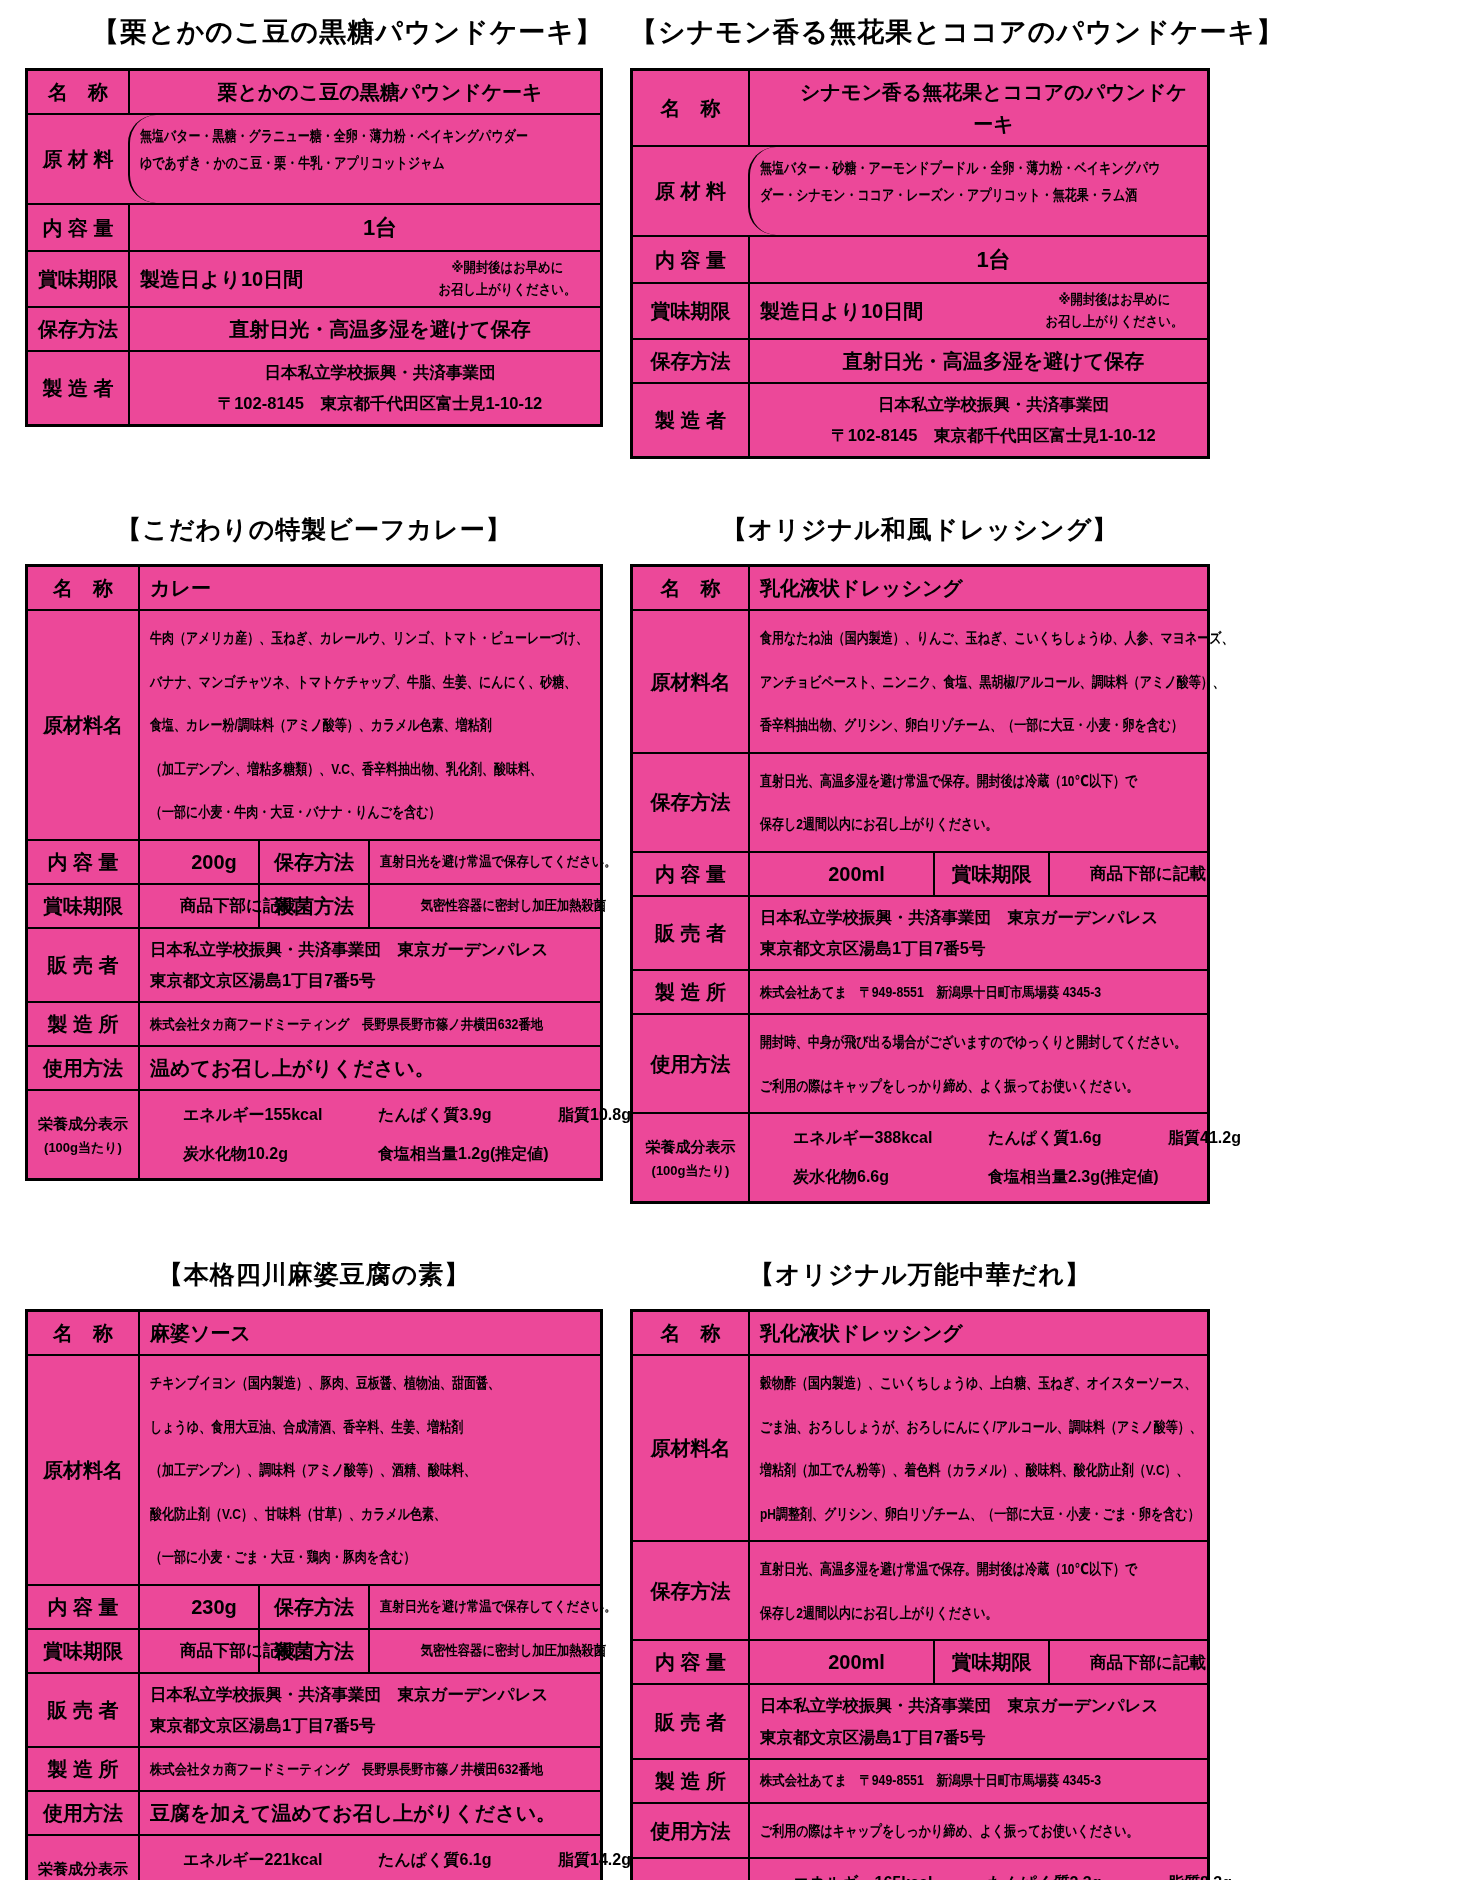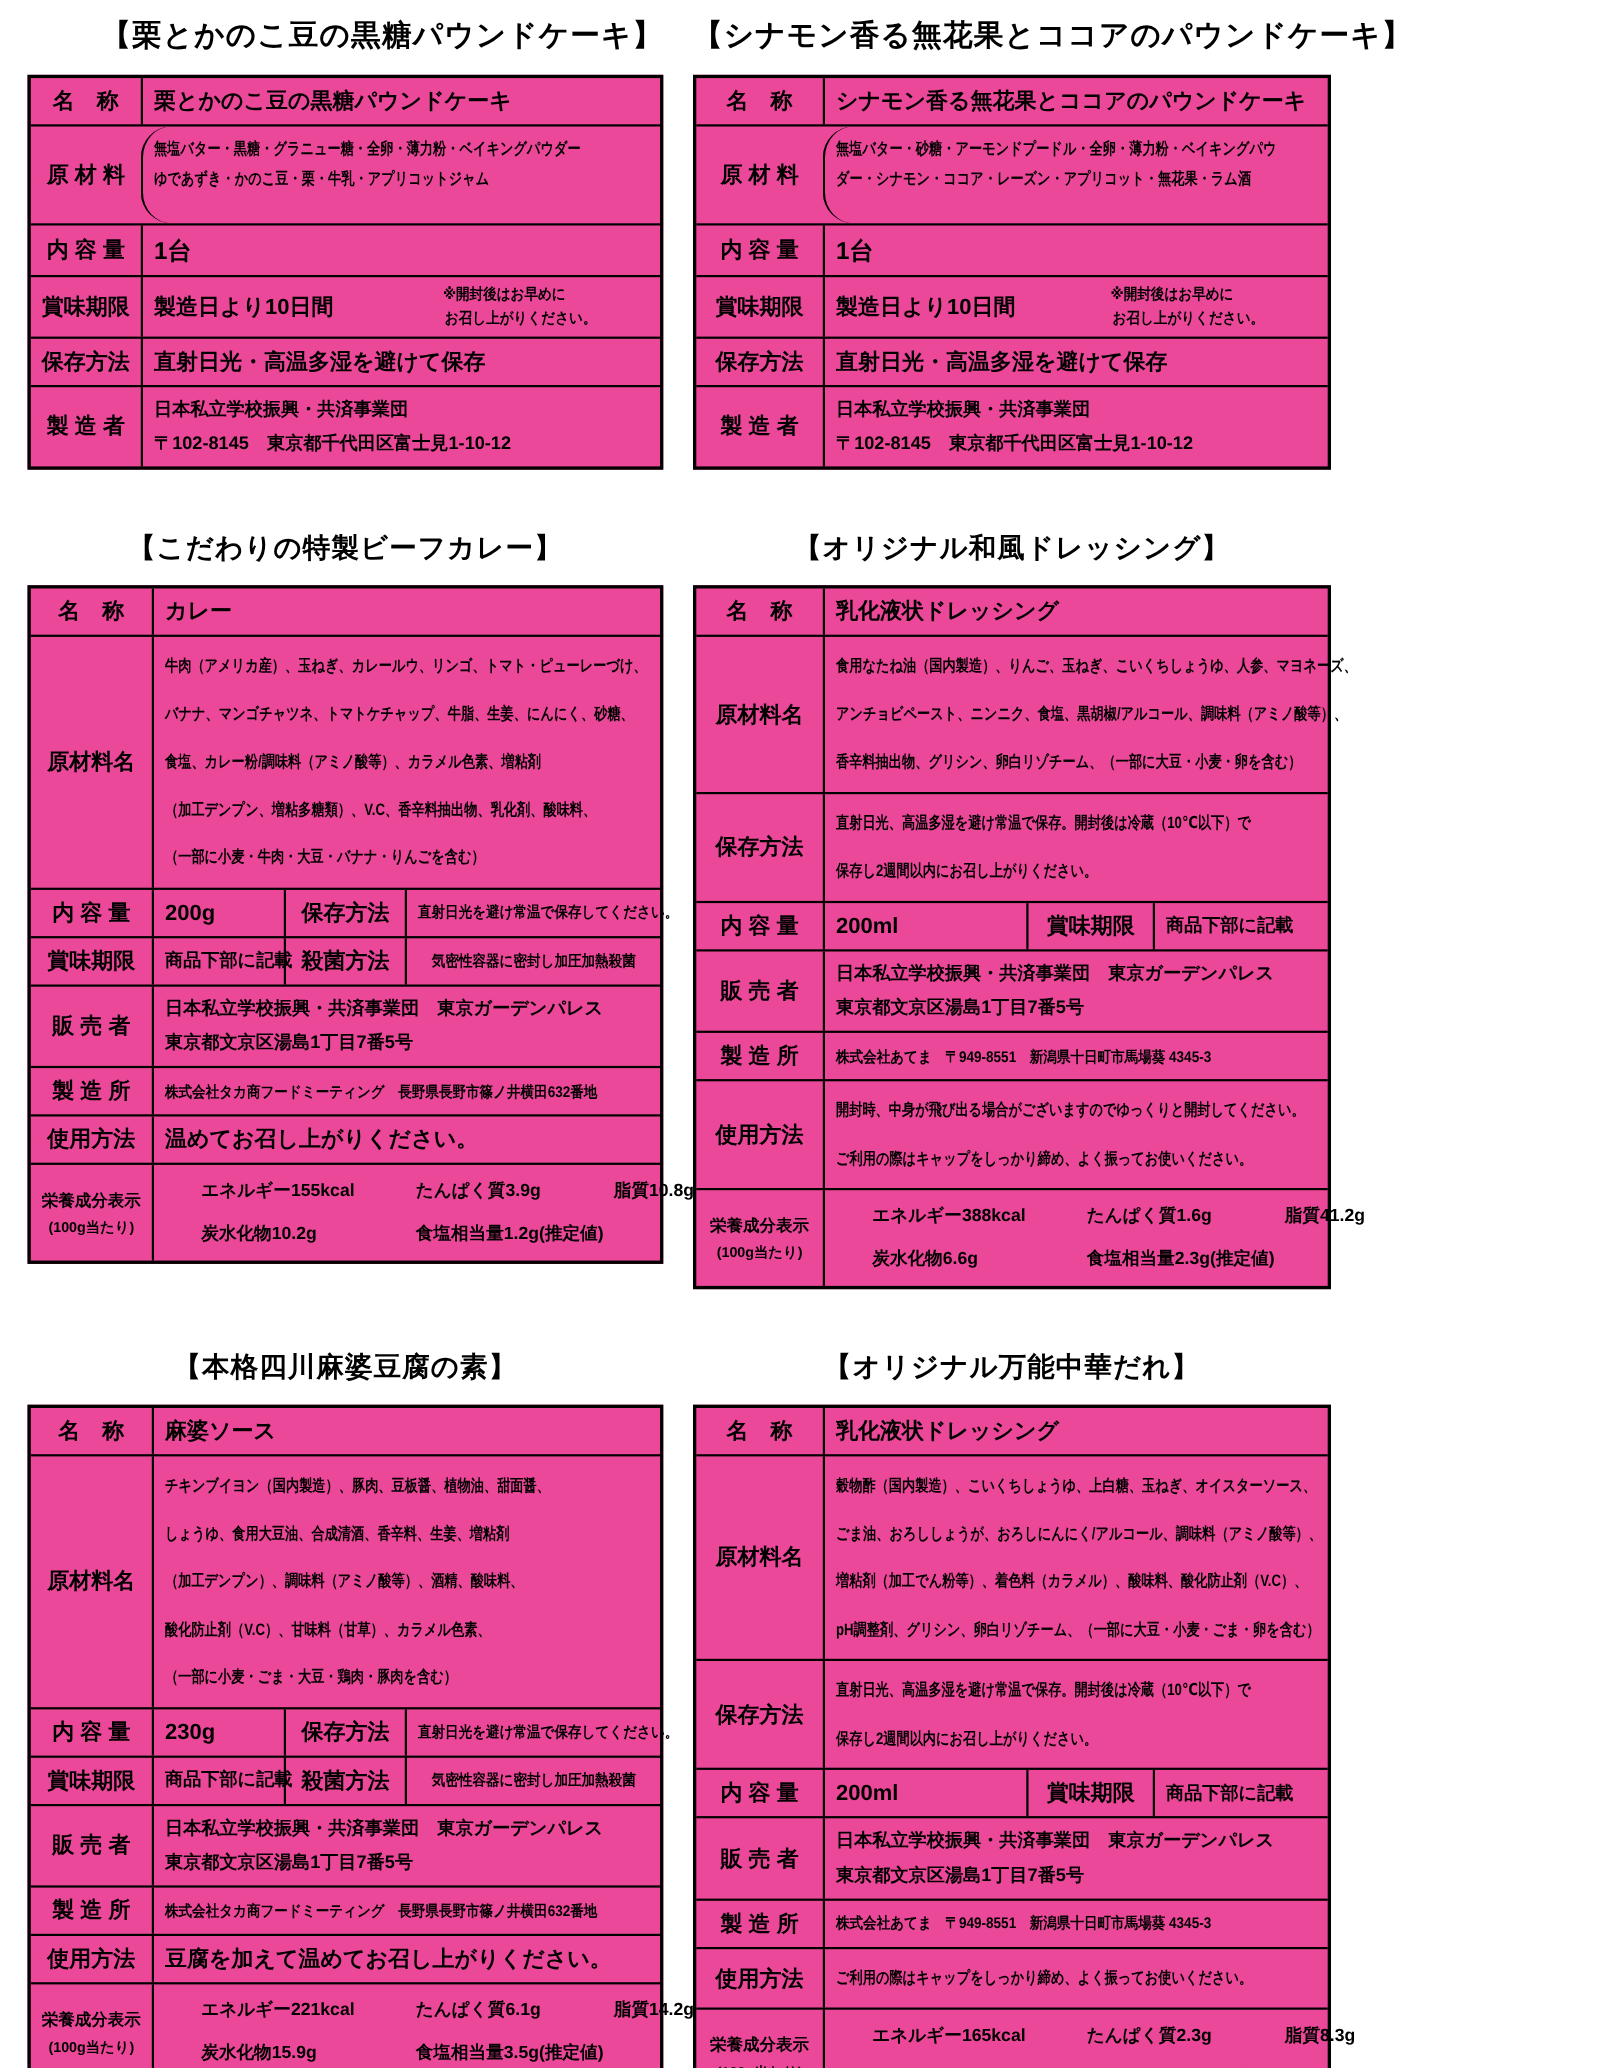--- a/index.html
+++ b/index.html
@@ -14,21 +14,21 @@
   .row:first-child{border-top:none;}
   .cell{display:flex;flex-direction:column;justify-content:center;min-width:0;box-sizing:border-box;
         padding:5px 10px;border-left:2px solid #000;flex:1 1 auto;text-align:left;align-items:flex-start;}
   .cell:first-child{border-left:none;}
   .cell.noleft{border-left:none;}
   .cell.label{flex:0 0 110px;width:110px;align-items:center;text-align:center;justify-content:center;
               font-size:20px;padding:5px 2px;white-space:nowrap;}
   .product.cake .cell.label{flex-basis:100px;width:100px;}
   .product.r .cell.label{flex-basis:115px;width:115px;}
   .cell.value{font-size:20px;}
-  .a-center{align-items:flex-start;text-align:center;}
+  .a-center{align-items:center;text-align:center;padding-left:40px;}
   .a-left{align-items:flex-start;text-align:left;}
   .v-top{justify-content:flex-start;padding-top:7px;border-radius:28px;}
   .ln{line-height:1.6;max-width:100%;}
   
   .cell.s{font-size:16.5px;}
   .cell.s .ln{line-height:1.9;white-space:nowrap;}
   
   .cell.xs{font-size:14px;}
   .cell.xs .ln{line-height:1.55;white-space:nowrap;transform:scaleX(.88);}
   .cell.xs.a-left .ln{transform-origin:0 50%;}

